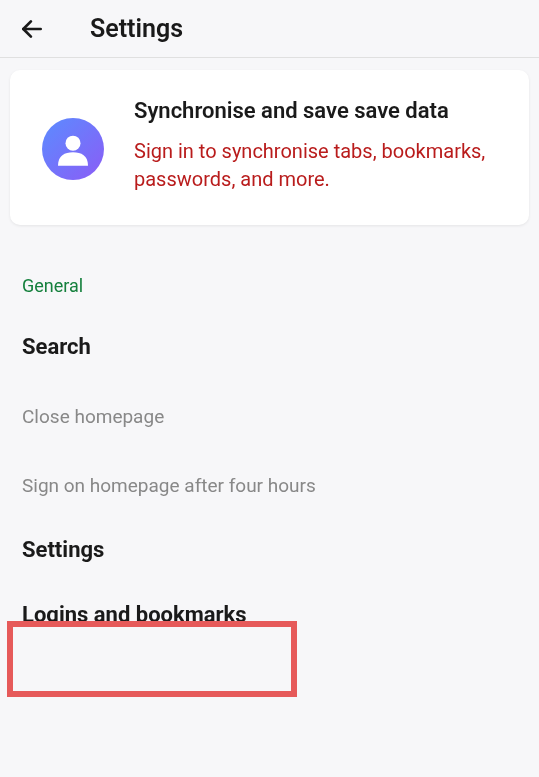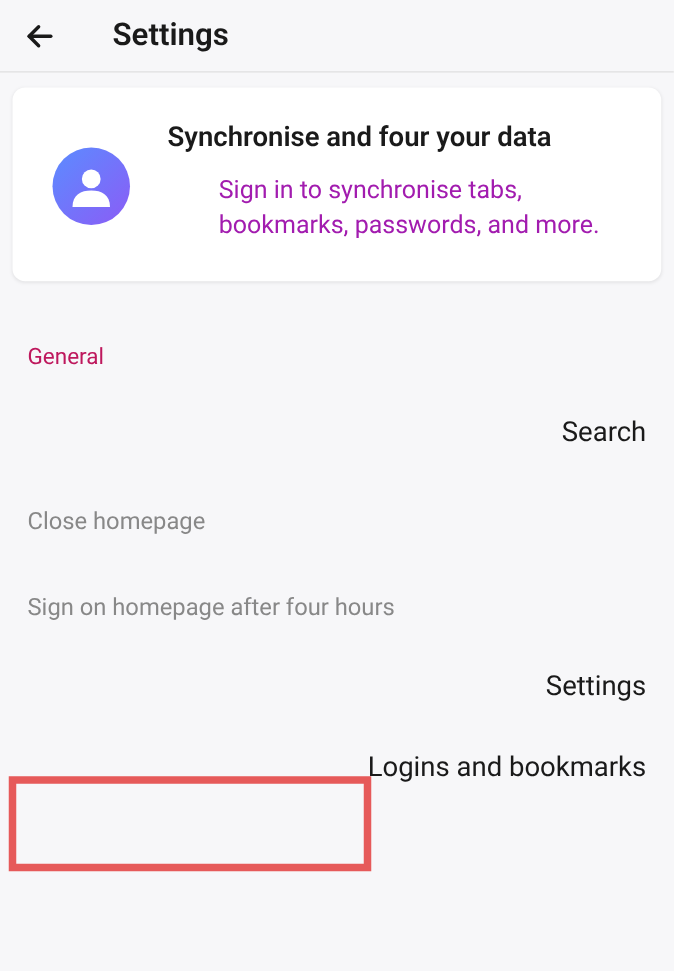--- a/index.html
+++ b/index.html
@@ -61,38 +61,36 @@
       margin-left: 30px;
     }
     .sync-title {
       font-size: 22px;
       font-weight: 600;
       color: #1a1a1a;
       margin-bottom: 14px;
     }
     .sync-subtitle {
       font-size: 20px;
-      color: #a21caf;
+      color: #b91c1c;
       line-height: 1.4;
-      margin-left: 41px;
     }
     .section-header {
       font-size: 18px;
-      color: #be185d;
+      color: #15803d;
       padding: 38px 22px 18px 22px;
     }
     .setting-item {
       padding: 20px 22px;
       cursor: pointer;
     }
     .setting-title {
       font-size: 22px;
       color: #1a1a1a;
-      font-weight: 400;
-      text-align: right;
+      font-weight: 700;
     }
     .setting-subtitle {
       font-size: 19px;
       color: #888;
       margin-top: 6px;
     }
     .highlight-box {
       position: absolute;
       border: 6px solid #e65a5a;
       pointer-events: none;
@@ -121,21 +119,21 @@
   </div>
 
   <div class="sync-card">
     <div class="avatar-icon">
       <svg width="40" height="40" viewBox="0 0 24 24" fill="#fff">
         <circle cx="12" cy="8.5" r="4.5"></circle>
         <path d="M3 22 C3 16, 7 14, 12 14 C17 14, 21 16, 21 22 Z"></path>
       </svg>
     </div>
     <div class="sync-text">
-      <div class="sync-title">Synchronise and four your data</div>
+      <div class="sync-title">Synchronise and save save data</div>
       <div class="sync-subtitle">Sign in to synchronise tabs, bookmarks, passwords, and more.</div>
     </div>
   </div>
 
   <div class="section-header">General</div>
 
   <div class="setting-item">
     <div class="setting-title">Search</div>
   </div>
 

